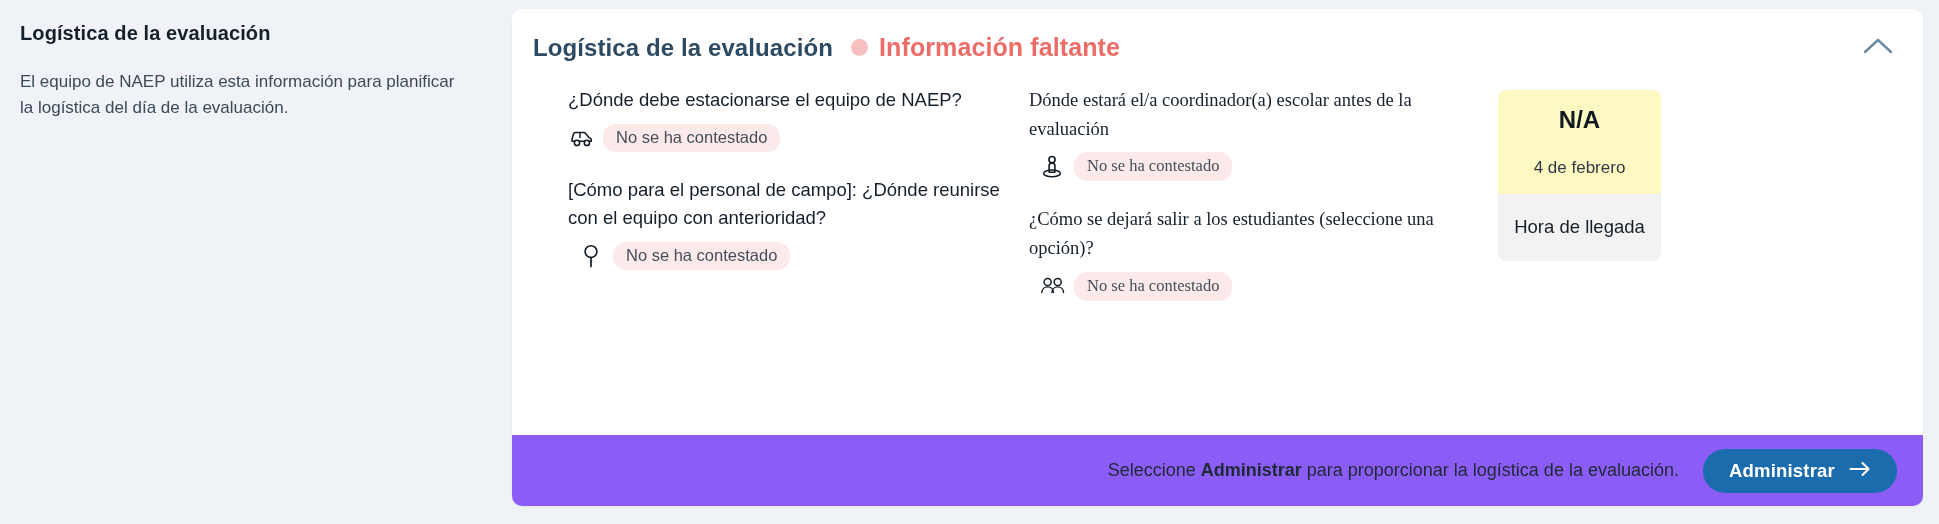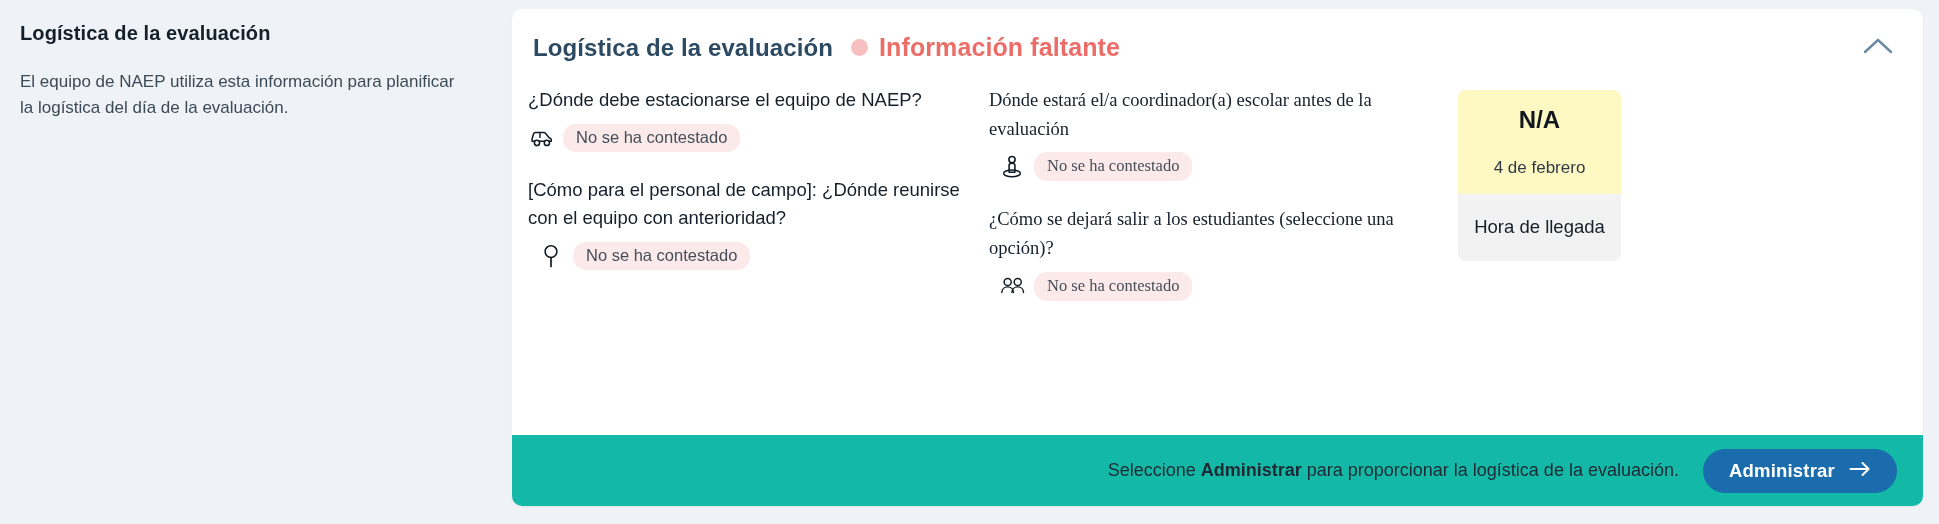--- a/index.html
+++ b/index.html
@@ -100,21 +100,21 @@
   }
 
   
   .body-grid {
     display: flex;
     padding: 24px 0 0 0;
   }
   .q-col {
     box-sizing: border-box;
   }
-  .q-col.left  { width: 460px; padding-left: 16px; }
+  .q-col.left  { width: 460px; padding-left: 16px; margin-left: 40px; }
   .q-col.right { width: 470px; padding-left: 17px; font-family: Liberation Serif, serif; }
 
   .q-block { margin-bottom: 24px; }
   .q-text {
     font-size: 18.5px;
     line-height: 1.55;
     color: #15202b;
     margin: 0 0 9px 0;
   }
   .q-answer {
@@ -177,21 +177,21 @@
     color: #15202b;
   }
 
   
   .card-footer {
     position: absolute;
     left: 0;
     right: 0;
     bottom: 0;
     height: 71px;
-    background: #14b8a6;
+    background: #8b5cf6;
     display: flex;
     align-items: center;
     justify-content: flex-end;
     padding-right: 26px;
     box-sizing: border-box;
   }
   .footer-note {
     font-size: 18px;
     color: #1d2933;
     margin-right: 24px;

